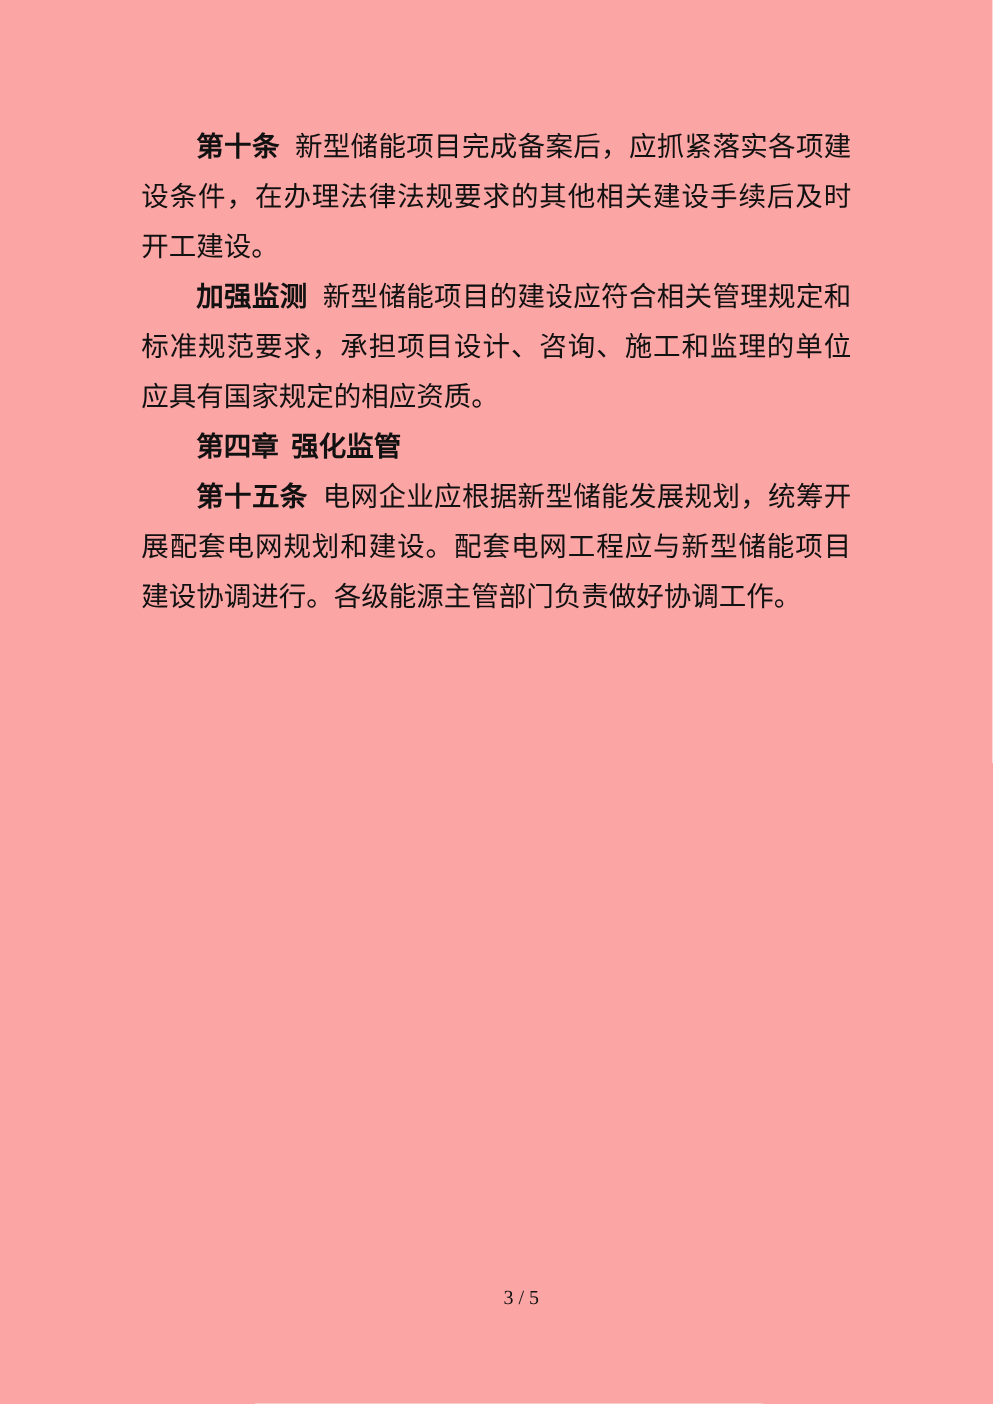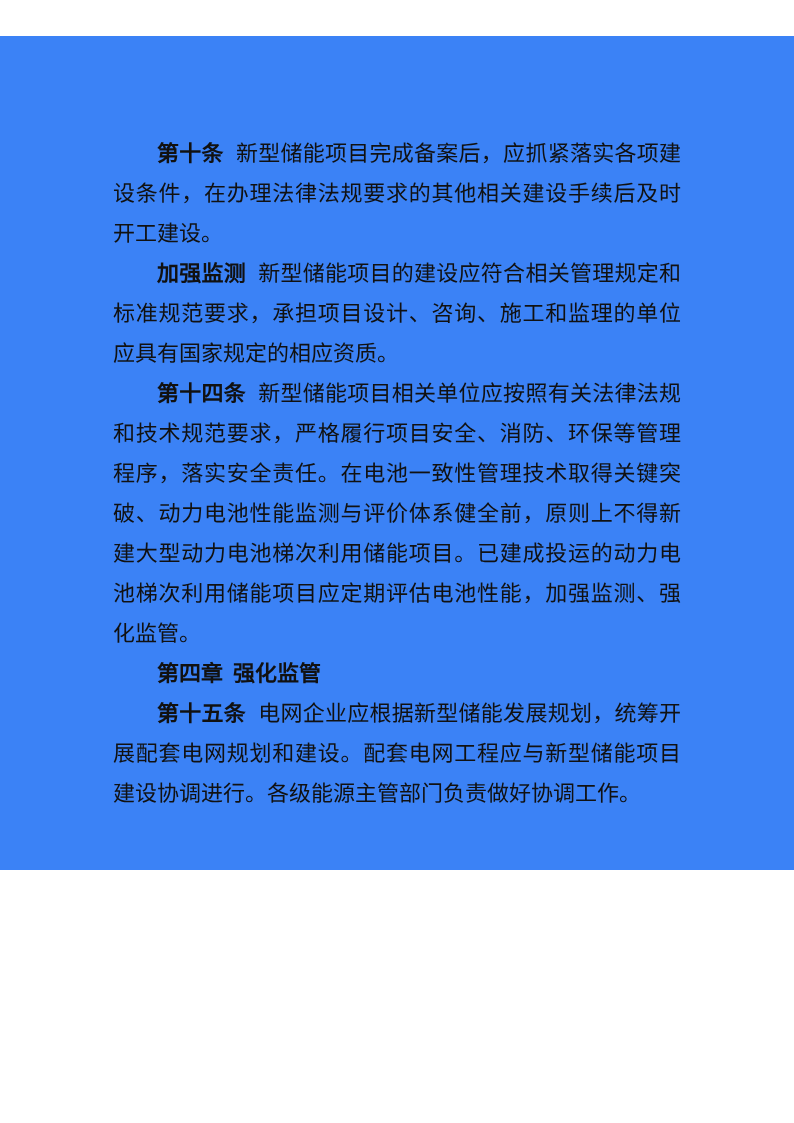--- a/index.html
+++ b/index.html
@@ -3,26 +3,25 @@
 <meta charset="utf-8">
 <style>
   html, body {
     margin: 0;
     padding: 0;
     background: #ffffff;
   }
   .page {
     position: relative;
     width: 794px;
-    height: 834px;
-    background: #3b82f6;
+    height: 1123px;
+    background: #fca5a5;
     overflow: hidden;
     font-family: "Liberation Serif", "DejaVu Serif", serif;
     color: #111111;
-    margin-top: 36px;
   }
   .content {
     position: absolute;
     top: 98px;
     left: 113px;
     width: 568px;
   }
   .para {
     margin: 0;
     font-size: 22px;
@@ -65,21 +64,20 @@
 
 <main class="page">
   <section class="content">
 
     <p class="para"><span class="label">第十条</span><span class="text">新型储能项目完成备案后，应抓紧落实各项建设条件，在办理法律法规要求的其他相关建设手续后及时开工建设。</span></p>
 
 
     <p class="para"><span class="label">加强监测</span><span class="text">新型储能项目的建设应符合相关管理规定和标准规范要求，承担项目设计、咨询、施工和监理的单位应具有国家规定的相应资质。</span></p>
 
 
-    <p class="para"><span class="label">第十四条</span><span class="text">新型储能项目相关单位应按照有关法律法规和技术规范要求，严格履行项目安全、消防、环保等管理程序，落实安全责任。在电池一致性管理技术取得关键突破、动力电池性能监测与评价体系健全前，原则上不得新建大型动力电池梯次利用储能项目。已建成投运的动力电池梯次利用储能项目应定期评估电池性能，加强监测、强化监管。</span></p>
 
     <h2 class="chapter"><span class="chapter-number">第四章</span><span class="chapter-title">强化监管</span></h2>
 
     <p class="para"><span class="label">第十五条</span><span class="text">电网企业应根据新型储能发展规划，统筹开展配套电网规划和建设。配套电网工程应与新型储能项目建设协调进行。各级能源主管部门负责做好协调工作。</span></p>
 
   </section>
 
   <footer class="footer">
     <span>3 / 5</span>
   </footer>

